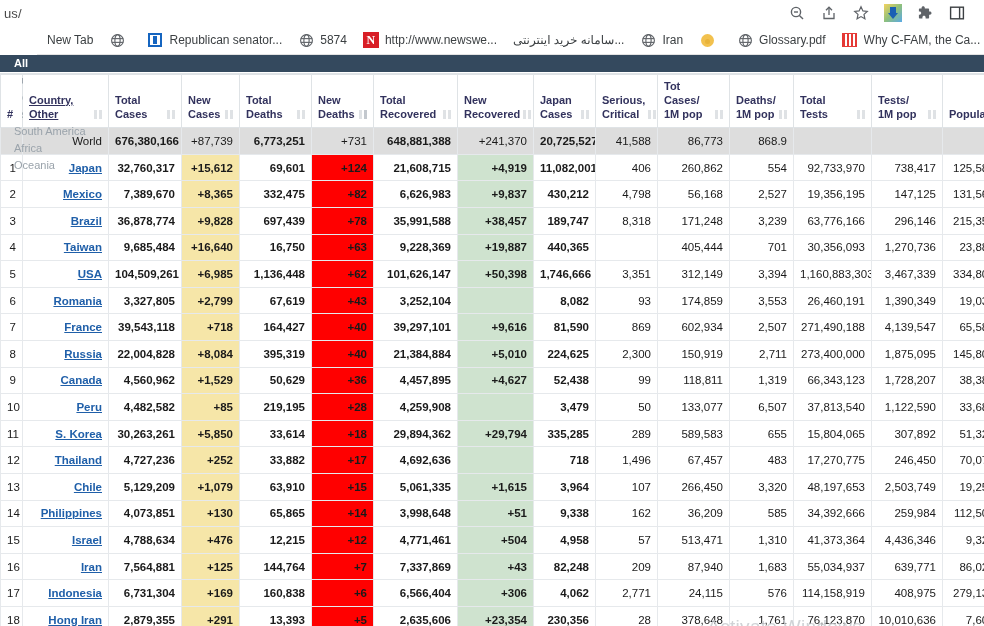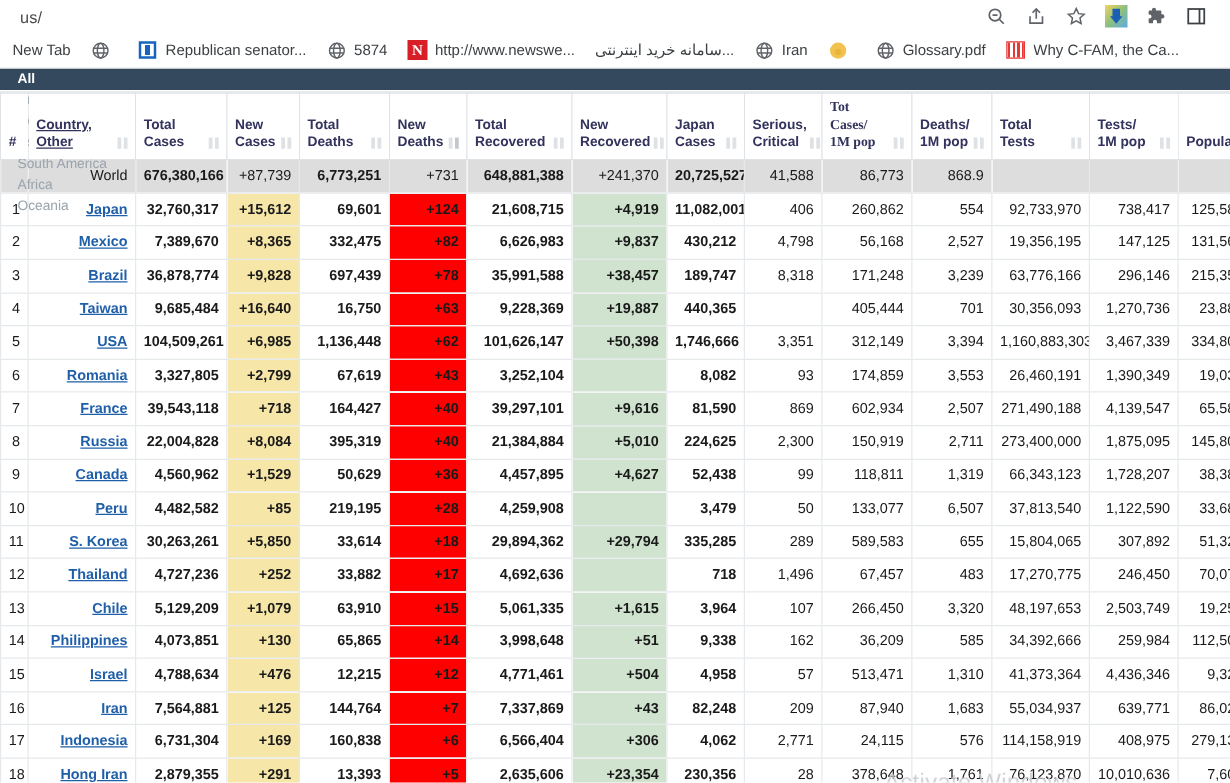--- a/index.html
+++ b/index.html
@@ -19,21 +19,21 @@
     height: 26px;
     display: flex;
     align-items: center;
     background: #fff;
     padding: 0 8px 0 0;
     position: relative;
   }
   #url-text {
     font-size: 13px;
     color: #4a4a4a;
-    padding-left: 16px;
+    padding-left: 4px;
     letter-spacing: 0.1px;
     white-space: nowrap;
   }
   #omnibox-actions {
     margin-left: auto;
     display: flex;
     align-items: center;
     gap: 14px;
     padding-right: 10px;
   }
@@ -70,20 +70,21 @@
   #bookmarks-bar {
     height: 29px;
     display: flex;
     align-items: center;
     gap: 0px;
     background: #fff;
     border-bottom: 1px solid #e3e3e3;
     padding-left: 2px;
     overflow: hidden;
     white-space: nowrap;
+    margin-left: 37px;
   }
   .bookmark {
     display: flex;
     align-items: center;
     gap: 6px;
     padding: 3px 8px;
     border-radius: 4px;
     font-size: 12px;
     color: #3c4043;
     cursor: default;
@@ -210,21 +211,21 @@
   th#col-num { width: 22px; text-align: center; padding-left:2px; padding-right:2px;}
   th#col-country { width: 86px; text-decoration: underline; }
   th#col-totalcases { width: 73px; }
   th#col-newcases { width: 58px; }
   th#col-totaldeaths { width: 72px; }
   th#col-newdeaths { width: 62px; }
   th#col-totalrecovered { width: 84px; }
   th#col-newrecovered { width: 76px; }
   th#col-activecases { width: 62px; }
   th#col-seriouscritical { width: 62px; }
-  th#col-totcases1m { width: 72px; font-family: Liberation Serif, serif; }
+  th#col-totcases1m { width: 72px; }
   th#col-deaths1m { width: 64px; }
   th#col-totaltests { width: 78px; }
   th#col-tests1m { width: 71px; }
   th#col-population { width: 81px; }
 
   table#main-table td {
     border: 1px solid #e6e9ec;
     padding: 4px 6px;
     text-align: right;
     color: #1a1a1a;

